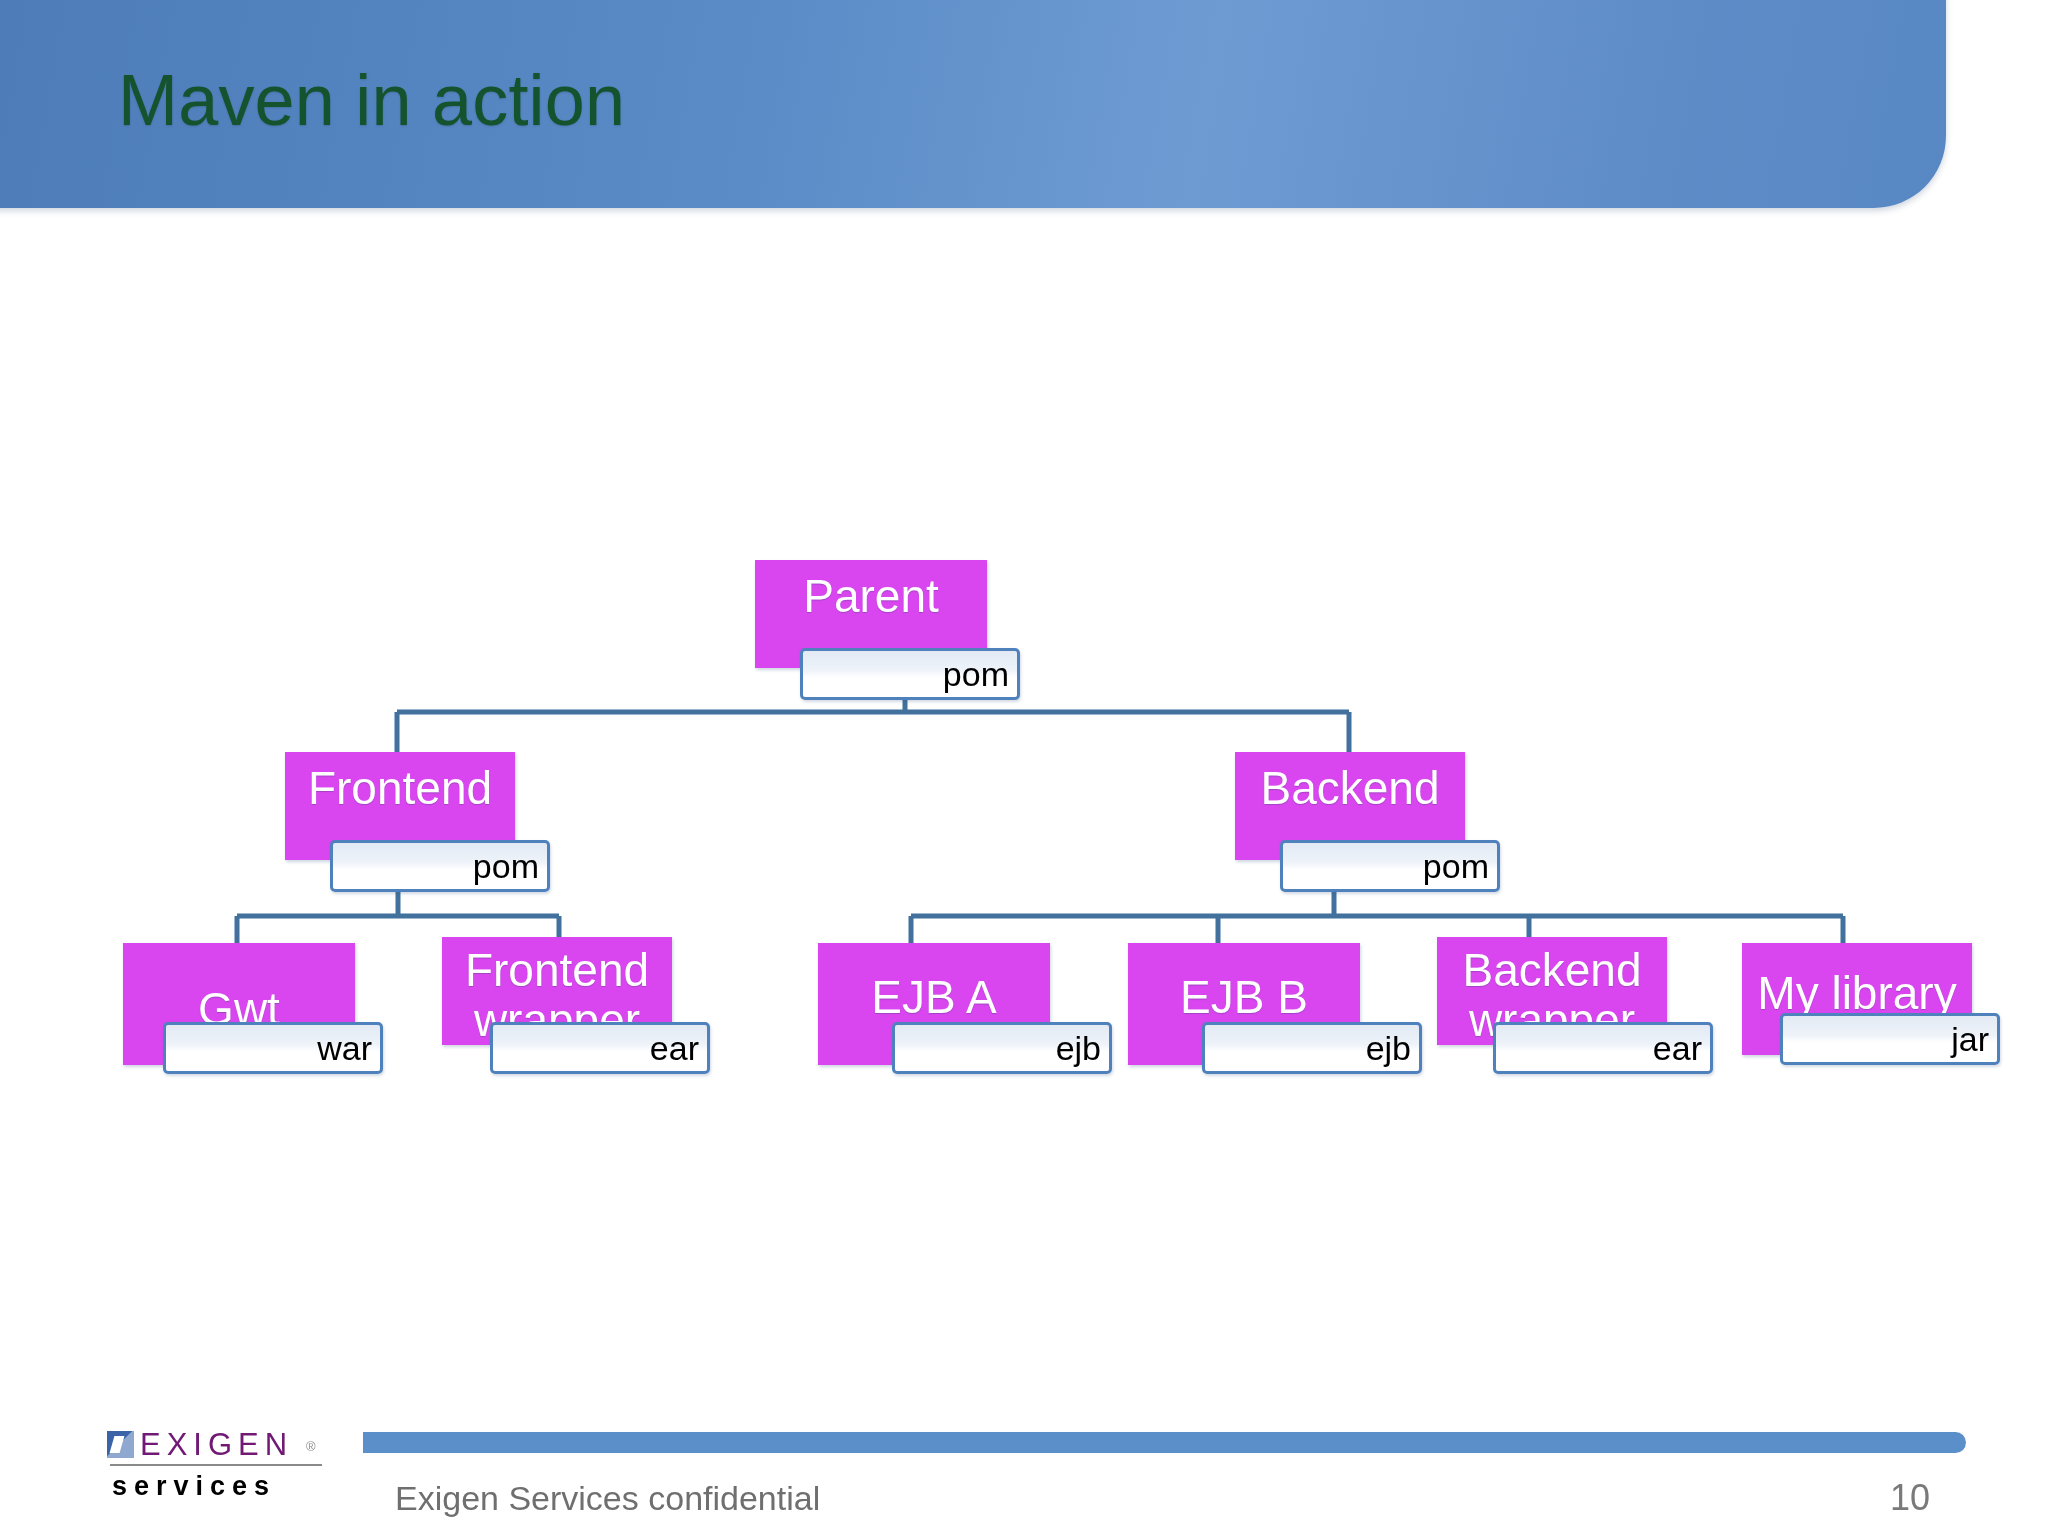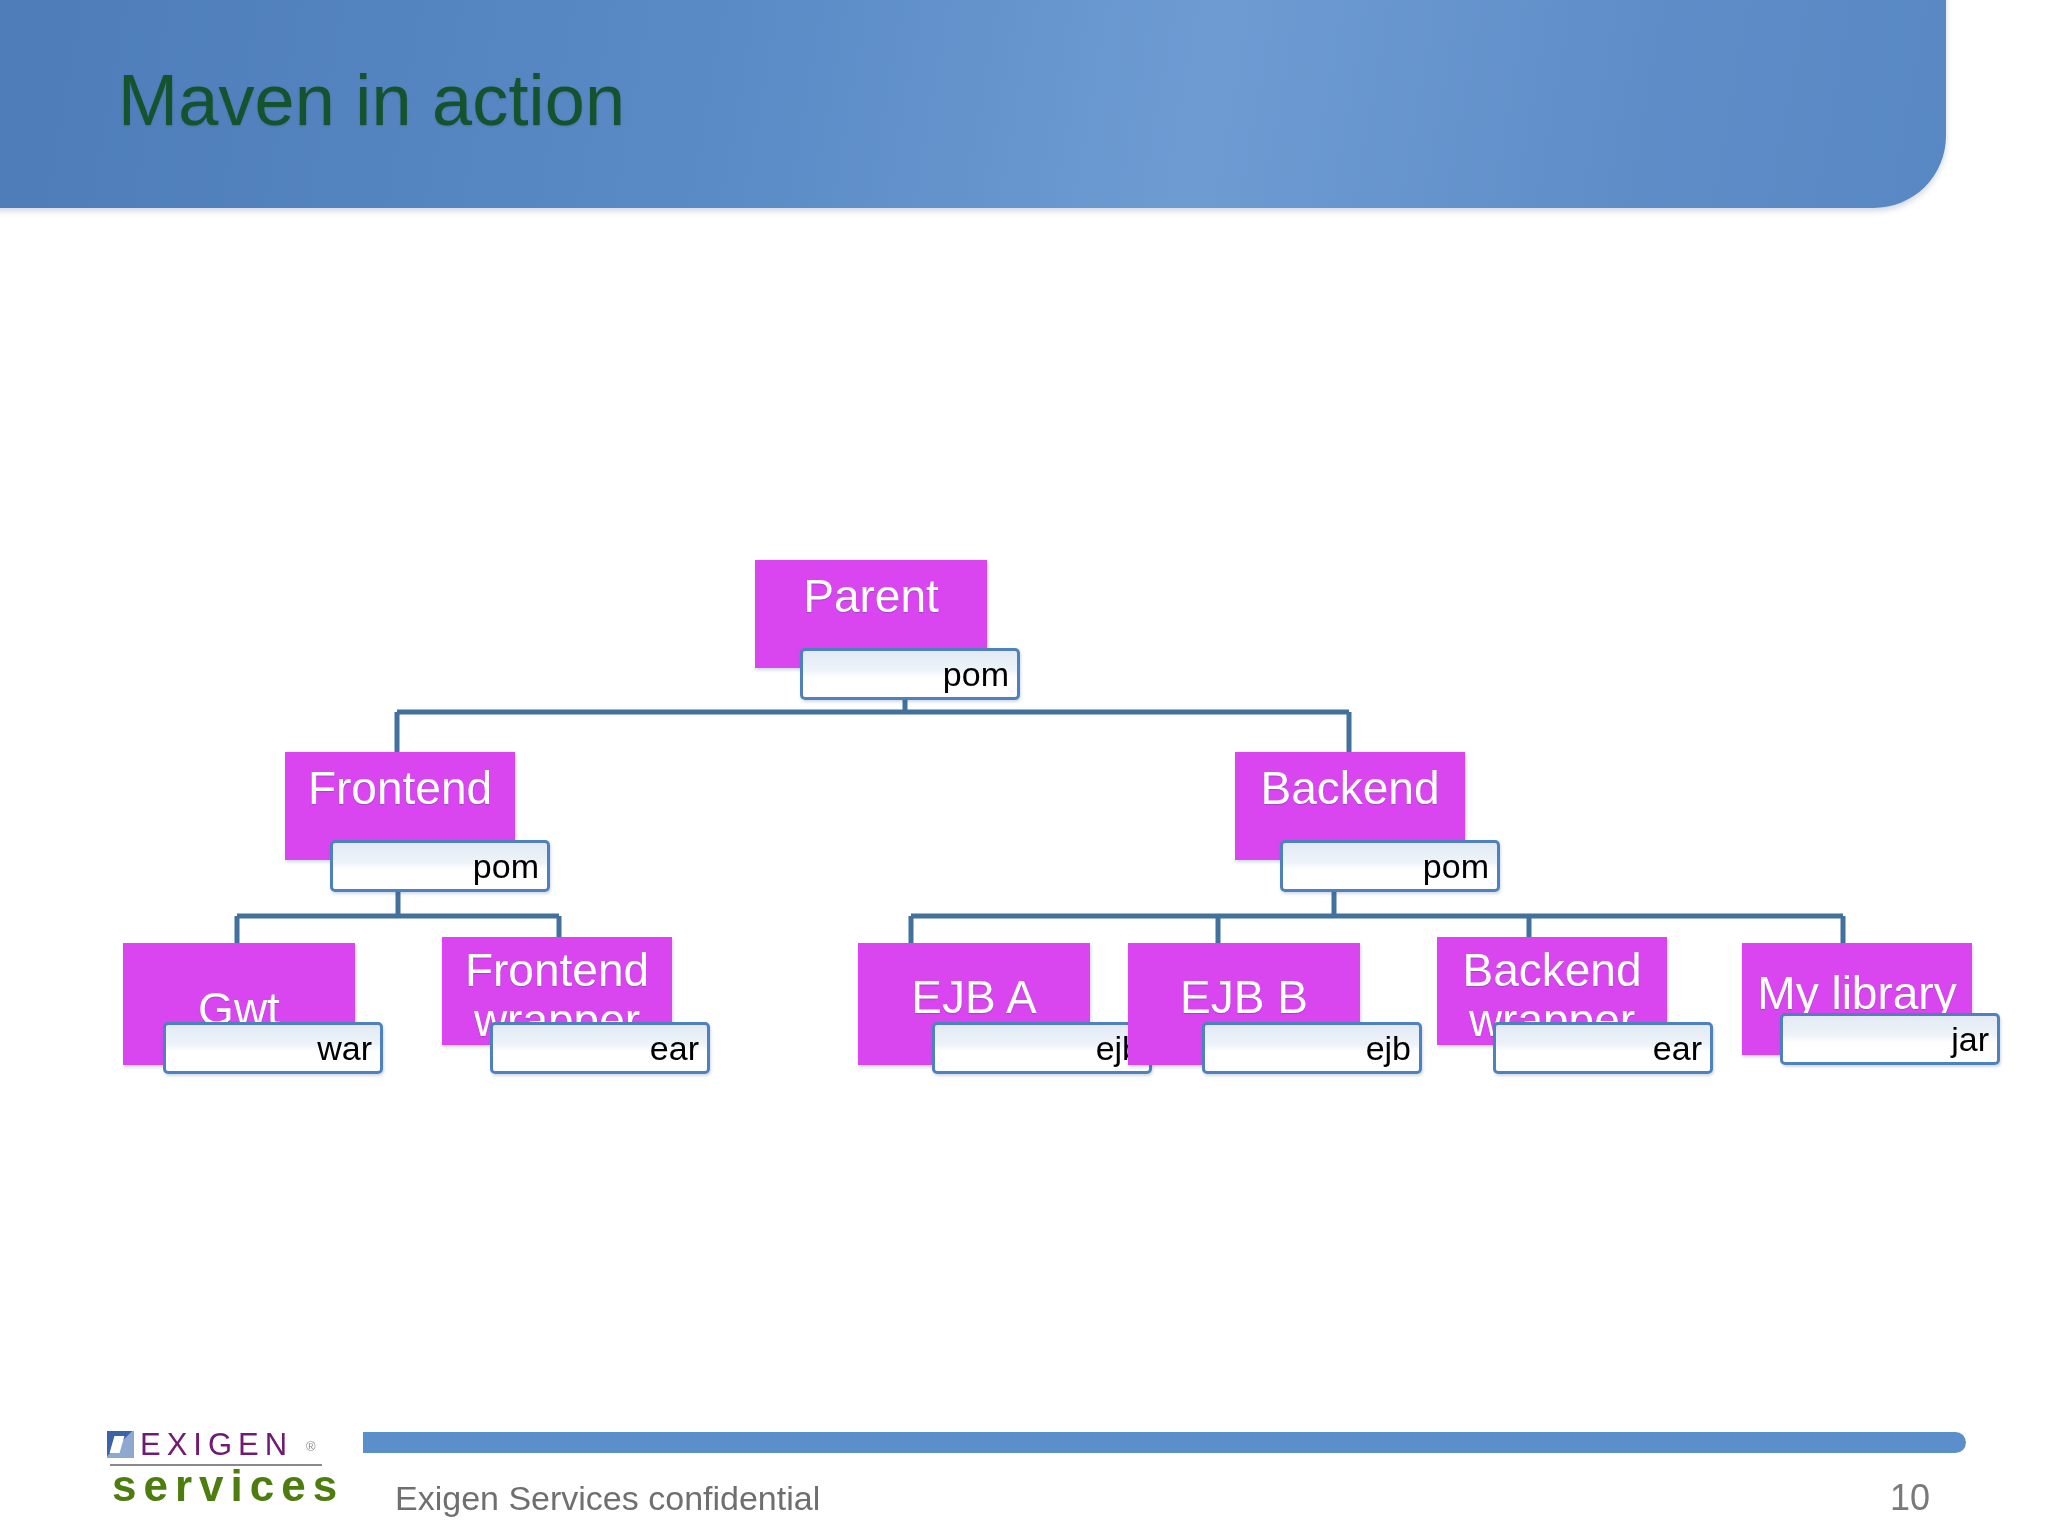--- a/index.html
+++ b/index.html
@@ -174,22 +174,22 @@
   .logo-rule {
     position: absolute;
     left: 18px; top: 36px;
     width: 212px;
     height: 2px;
     background: #8a8a8a;
   }
   .logo-services {
     position: absolute;
     left: 20px; top: 40px;
-    color: #4d7c0f;
-    font-size: 44px;
+    color: #000000;
+    font-size: 27px;
     line-height: 36px;
     letter-spacing: 7px;
     font-weight: bold;
     white-space: nowrap;
   }
 </style>
 </head>
 <body>
 
 <div id="slide">
@@ -239,21 +239,21 @@
     <div class="node" style="left:123px; top:943px; width:232px; height:140px;">
       <div class="node-box" style="width:232px; height:122px; padding-top:40px;">Gwt</div>
       <div class="node-tag" style="left:40px; top:79px; width:220px;">war</div>
     </div>
 
     <div class="node" style="left:442px; top:937px; width:230px; height:146px;">
       <div class="node-box two-line" style="width:230px; height:108px;">Frontend wrapper</div>
       <div class="node-tag" style="left:48px; top:85px; width:220px;">ear</div>
     </div>
 
-    <div class="node" style="left:818px; top:943px; width:232px; height:140px;margin-left:40px;">
+    <div class="node" style="left:818px; top:943px; width:232px; height:140px;">
       <div class="node-box" style="width:232px; height:122px; padding-top:28px;">EJB A</div>
       <div class="node-tag" style="left:74px; top:79px; width:220px;">ejb</div>
     </div>
 
     <div class="node" style="left:1128px; top:943px; width:232px; height:140px;">
       <div class="node-box" style="width:232px; height:122px; padding-top:28px;">EJB B</div>
       <div class="node-tag" style="left:74px; top:79px; width:220px;">ejb</div>
     </div>
 
     <div class="node" style="left:1437px; top:937px; width:230px; height:146px;">

